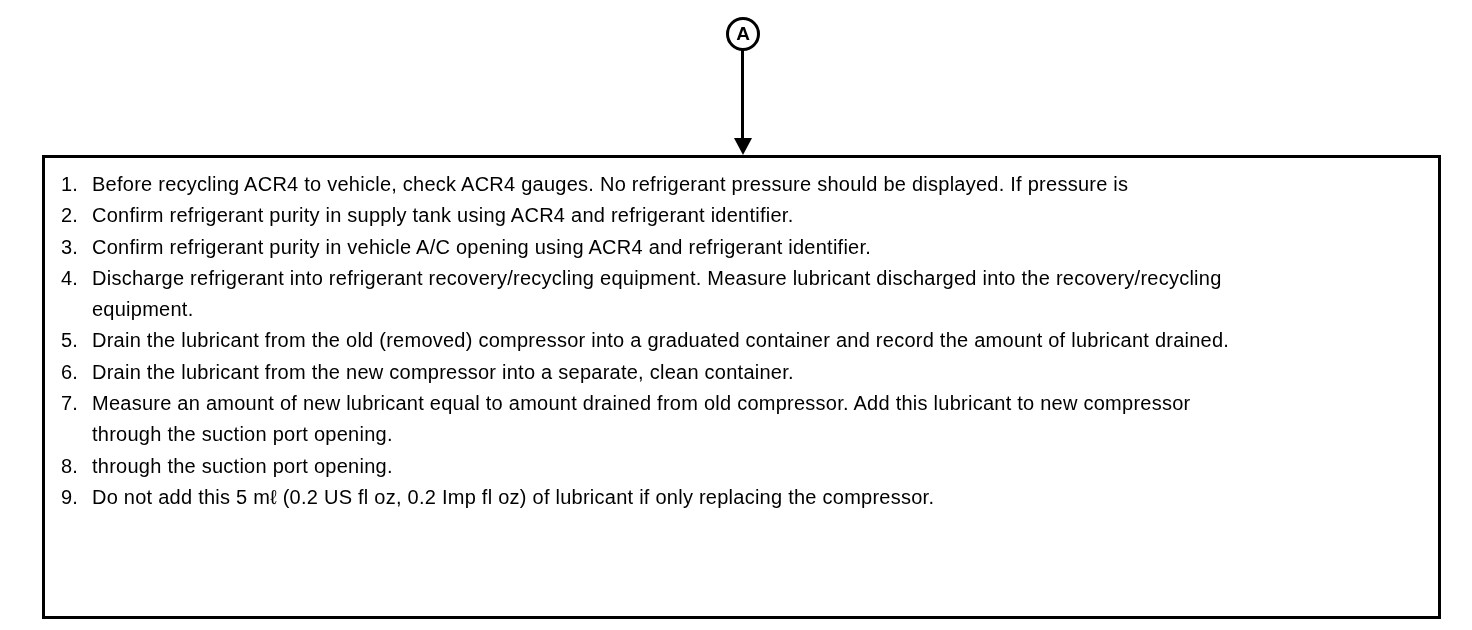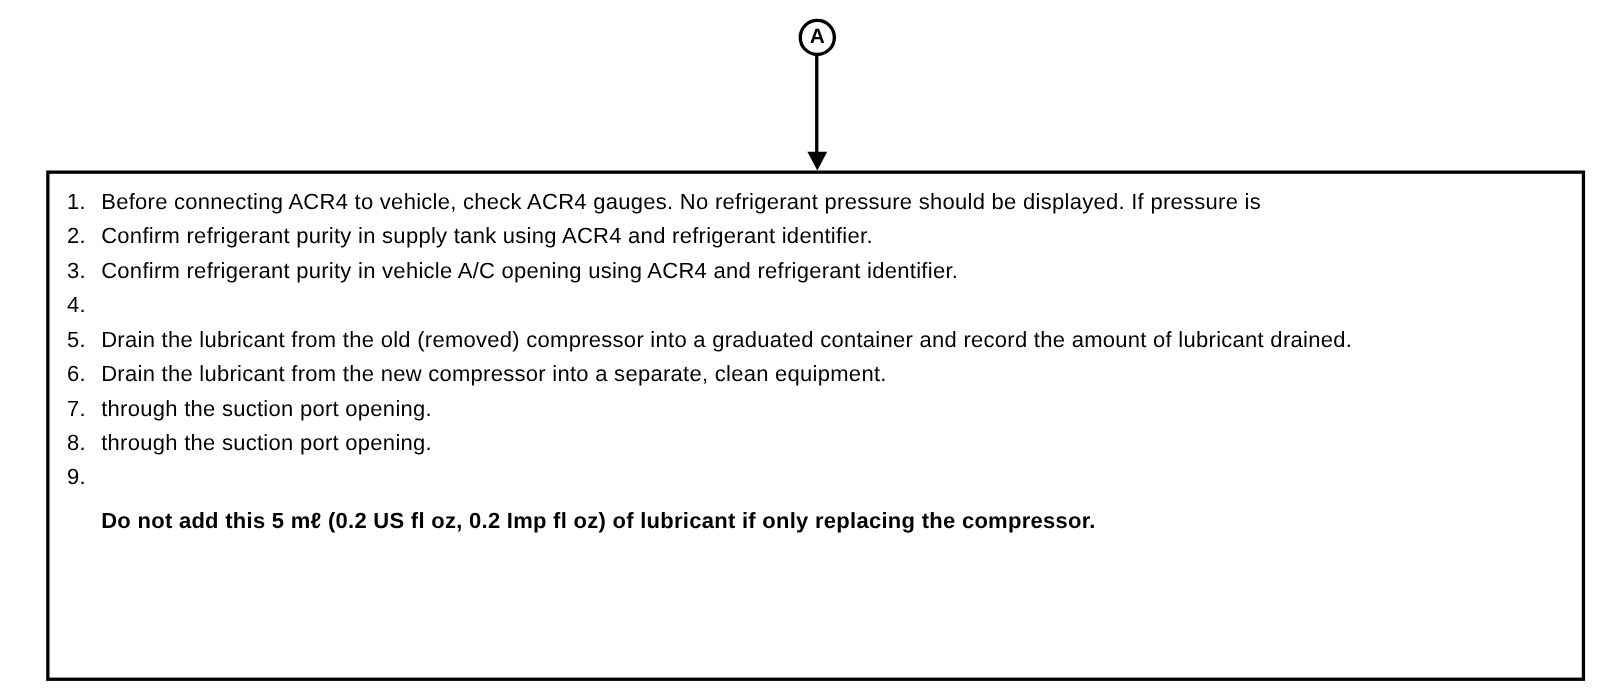--- a/index.html
+++ b/index.html
@@ -58,79 +58,82 @@
   .item {
     display: grid;
     grid-template-columns: 31px 1fr;
   }
   .num, .line {
     font-size: 20px;
     line-height: 31.3px;
     letter-spacing: 0.25px;
     white-space: nowrap;
   }
-  .line.bold { font-weight: bold; margin-top: 40px; }
+  .line.bold { font-weight: normal; }
 </style>
 </head>
 <body>
 
 <div class="page">
 
   <div class="callout-circle">
     <span>A</span>
   </div>
   <div class="callout-line"></div>
   <div class="callout-arrowhead"></div>
 
   <div class="instruction-box">
 
     <div class="item">
       <span class="num">1.</span>
       <div>
-        <div class="line">Before connecting ACR4 to vehicle, check ACR4 gauges. No refrigerant pressure should be displayed. If pressure is</div>
+        <div class="line">Before recycling ACR4 to vehicle, check ACR4 gauges. No refrigerant pressure should be displayed. If pressure is</div>
       </div>
     </div>
 
     <div class="item">
       <span class="num">2.</span>
       <div>
         <div class="line">Confirm refrigerant purity in supply tank using ACR4 and refrigerant identifier.</div>
       </div>
     </div>
 
     <div class="item">
       <span class="num">3.</span>
       <div>
         <div class="line">Confirm refrigerant purity in vehicle A/C opening using ACR4 and refrigerant identifier.</div>
       </div>
     </div>
 
     <div class="item">
       <span class="num">4.</span>
       <div>
+        <div class="line">Discharge refrigerant into refrigerant recovery/recycling equipment. Measure lubricant discharged into the recovery/recycling</div>
+        <div class="line">equipment.</div>
       </div>
     </div>
 
     <div class="item">
       <span class="num">5.</span>
       <div>
         <div class="line">Drain the lubricant from the old (removed) compressor into a graduated container and record the amount of lubricant drained.</div>
       </div>
     </div>
 
     <div class="item">
       <span class="num">6.</span>
       <div>
-        <div class="line">Drain the lubricant from the new compressor into a separate, clean equipment.</div>
+        <div class="line">Drain the lubricant from the new compressor into a separate, clean container.</div>
       </div>
     </div>
 
     <div class="item">
       <span class="num">7.</span>
       <div>
+        <div class="line">Measure an amount of new lubricant equal to amount drained from old compressor. Add this lubricant to new compressor</div>
         <div class="line">through the suction port opening.</div>
       </div>
     </div>
 
     <div class="item">
       <span class="num">8.</span>
       <div>
         <div class="line">through the suction port opening.</div>
       </div>
     </div>

